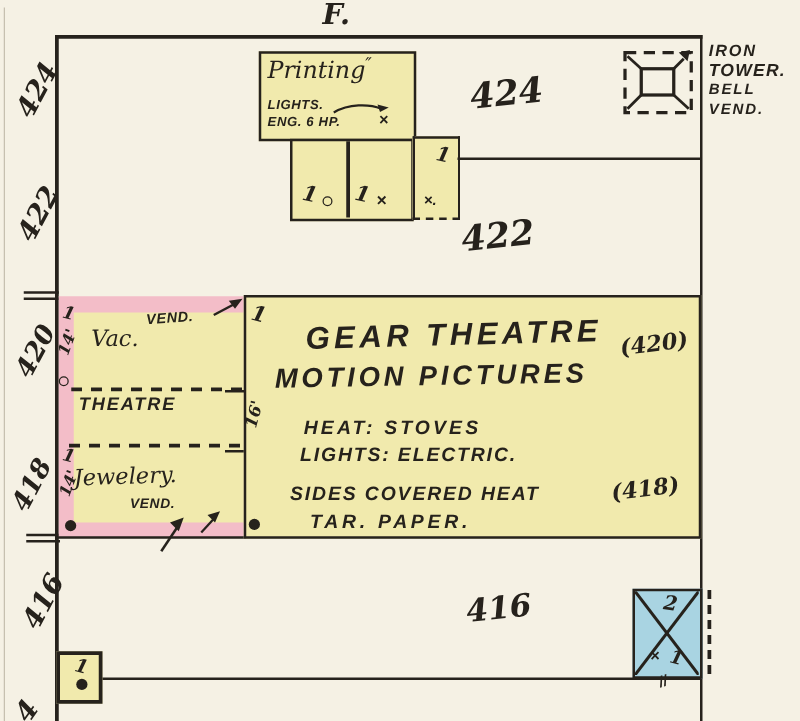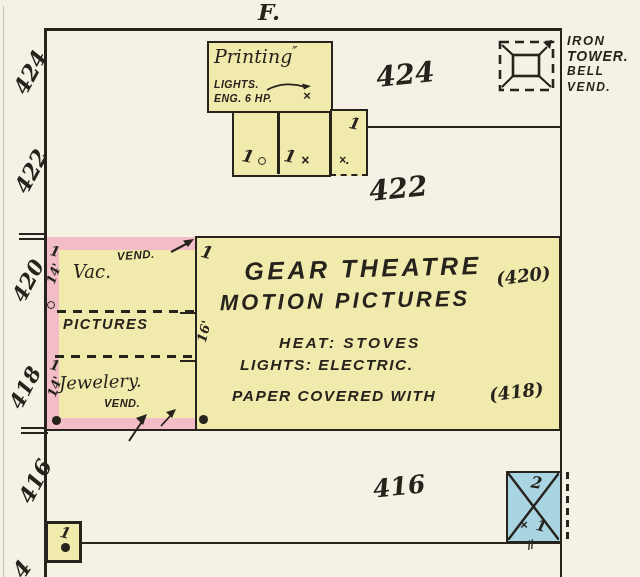--- a/index.html
+++ b/index.html
@@ -111,21 +111,21 @@
   <div class="num" style="left:50px;top:243px;font-size:14px;transform:rotate(14deg);">1</div>
   <div class="num" style="left:43px;top:266px;font-size:12.5px;transform:rotate(-70deg);">14'</div>
   <div class="ring" style="left:47px;top:301px;"></div>
   <div class="script" style="left:73px;top:261px;font-size:18px;">Vac.</div>
   <div class="hand" style="left:117px;top:249px;font-size:11.5px;letter-spacing:.5px;transform:rotate(-4deg);">VEND.</div>
   <svg class="abs" style="left:169px;top:237px;" width="26" height="17" viewBox="0 0 26 17">
     <line x1="2" y1="15" x2="19" y2="6" stroke="#26221c" stroke-width="2"></line>
     <polygon points="25,2 14,3.5 19,10" fill="#26221c"></polygon>
   </svg>
   <div class="dash-h" style="left:57px;top:310px;width:137px;"></div>
-  <div class="hand" style="left:63px;top:316px;font-size:14.5px;letter-spacing:1.5px;">PICTURES</div>
+  <div class="hand" style="left:63px;top:316px;font-size:14.5px;letter-spacing:1.5px;">THEATRE</div>
   <div class="dash-h" style="left:55px;top:355px;width:139px;"></div>
   <div class="num" style="left:50px;top:357px;font-size:14px;transform:rotate(14deg);">1</div>
   <div class="num" style="left:44px;top:379px;font-size:12.5px;transform:rotate(-70deg);">14'</div>
   <div class="script" style="left:59px;top:371px;font-size:18px;transform:rotate(-2deg);">Jewelery.</div>
   <div class="hand" style="left:104px;top:397px;font-size:11px;letter-spacing:.5px;">VEND.</div>
   <div class="dot" style="left:52px;top:416px;"></div>
   <svg class="abs" style="left:124px;top:412px;" width="27" height="31" viewBox="0 0 27 31">
     <line x1="5" y1="29" x2="19" y2="8" stroke="#26221c" stroke-width="2"></line>
     <polygon points="23,2 12,6 19,13" fill="#26221c"></polygon>
   </svg>
@@ -135,24 +135,25 @@
   </svg>
 
   <div class="num" style="left:201px;top:242px;font-size:17px;transform:rotate(14deg);">1</div>
   <div class="tick" style="left:180px;top:312px;width:16px;"></div>
   <div class="tick" style="left:180px;top:360px;width:15px;"></div>
   <div class="num" style="left:193px;top:324px;font-size:13px;transform:rotate(-75deg);">16'</div>
 
   <div class="hand" style="left:230px;top:254px;width:266px;text-align:center;font-size:25px;letter-spacing:3.5px;transform:rotate(-1.5deg);">GEAR THEATRE</div>
   <div class="num" style="left:496px;top:265px;font-size:18px;transform:rotate(-7deg);">(420)</div>
   <div class="hand" style="left:205px;top:288px;width:280px;text-align:center;font-size:22px;letter-spacing:3px;transform:rotate(-1deg);">MOTION PICTURES</div>
-  <div class="hand" style="left:243px;top:334px;font-size:15.5px;letter-spacing:2.5px;margin-left:36px;">HEAT: STOVES</div>
+  <div class="hand" style="left:243px;top:334px;font-size:15.5px;letter-spacing:2.5px;">HEAT: STOVES</div>
   <div class="hand" style="left:240px;top:356px;font-size:15.5px;letter-spacing:1.5px;text-align:center;">LIGHTS: ELECTRIC.</div>
-  <div class="hand" style="left:232px;top:387px;font-size:15.5px;letter-spacing:1.5px;">PAPER COVERED WITH</div>
+  <div class="hand" style="left:232px;top:387px;font-size:15.5px;letter-spacing:1.5px;">SIDES COVERED HEAT</div>
   <div class="num" style="left:489px;top:381px;font-size:18px;transform:rotate(-7deg);">(418)</div>
+  <div class="hand" style="left:248px;top:409px;font-size:15.5px;letter-spacing:3px;">TAR. PAPER.</div>
   <div class="dot" style="left:199px;top:415px;"></div>
 
   <div class="fill-b" style="left:506px;top:471px;width:56px;height:72px;border:2.5px solid #26221c;box-sizing:border-box;">
     <svg width="51" height="67" viewBox="0 0 51 67" style="position:absolute;left:0;top:0;">
       <line x1="0" y1="0" x2="51" y2="67" stroke="#26221c" stroke-width="2.4"></line>
       <line x1="51" y1="0" x2="0" y2="67" stroke="#26221c" stroke-width="2.4"></line>
     </svg>
     <div class="num" style="left:23px;top:0px;font-size:16px;transform:rotate(8deg);">2</div>
     <div class="hand" style="left:12px;top:44px;font-size:13px;">×</div>
     <div class="num" style="left:28px;top:44px;font-size:15px;transform:rotate(14deg);">1</div>

